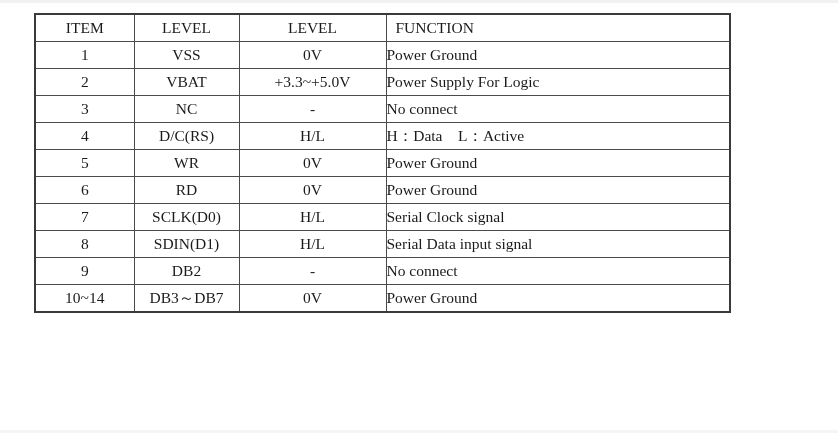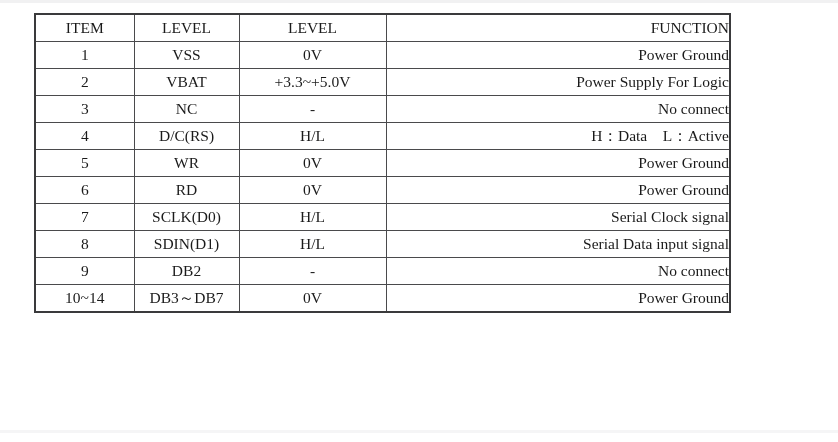--- a/index.html
+++ b/index.html
@@ -61,21 +61,21 @@
     white-space: nowrap;
   }
 
   
   col.c-item     { width: 99px;  }
   col.c-symbol   { width: 105px; }
   col.c-level    { width: 147px; }
   col.c-function { width: 344px; }
 
   .cell-center { text-align: center; }
-  .cell-left   { text-align: right; padding-left: 9px; }
+  .cell-left   { text-align: left; padding-left: 9px; }
 
   thead th {
     height: 32px;
     font-size: 16px;
   }
   thead th.cell-left { padding-left: 9px; }
 </style>
 </head>
 <body>
 

